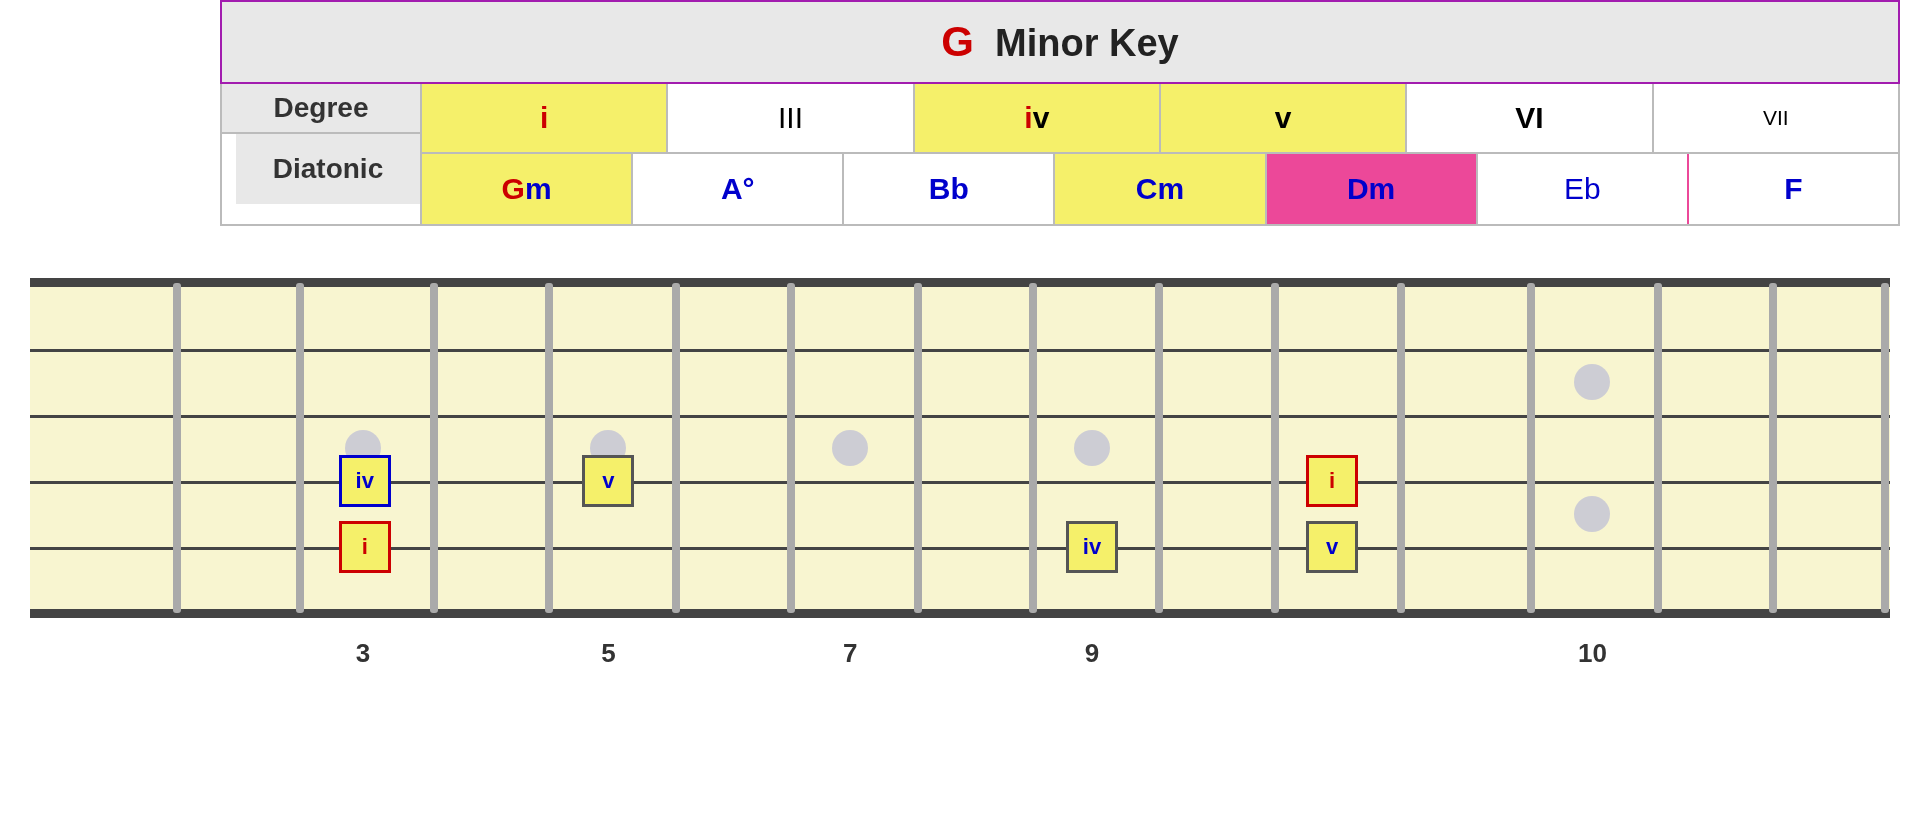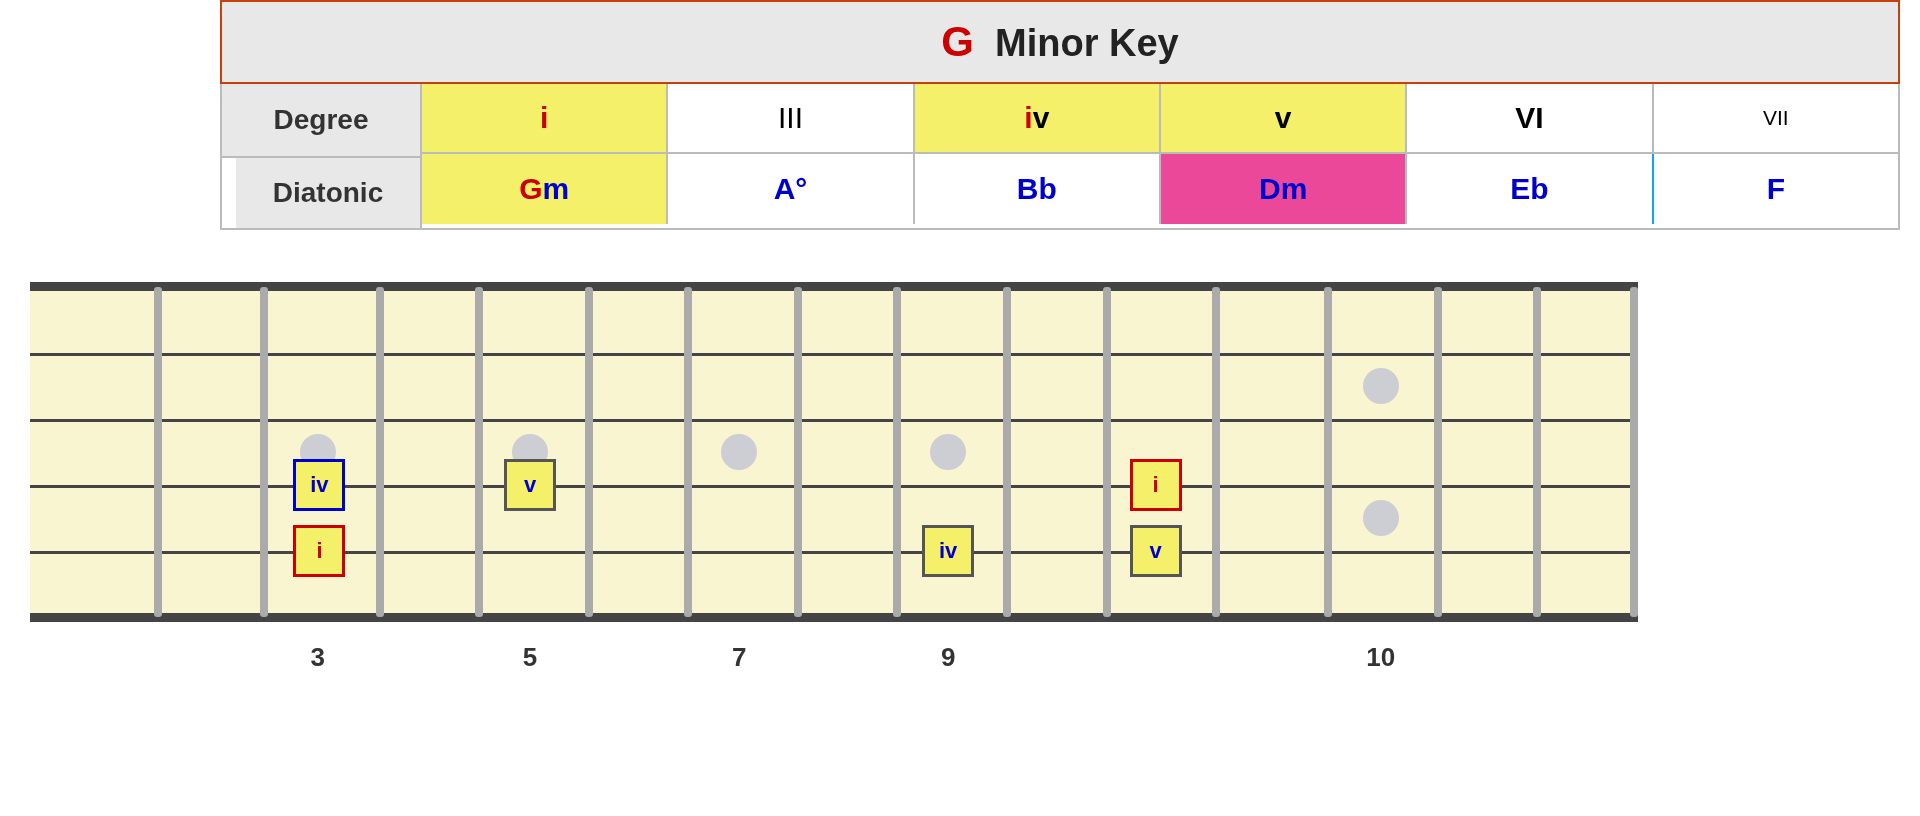--- a/index.html
+++ b/index.html
@@ -8,29 +8,29 @@
       height: 816px;
       background: #fff;
       font-family: Arial, sans-serif;
       overflow: hidden;
     }
   </style>
 </head>
 <body>
 
 <div style="position:relative; width:1920px;">
-  <div style="margin-left:220px; width:1680px; background:#e8e8e8; border:2px solid #c2410c; text-align:center; padding:16px 0; font-size:38px; font-weight:bold; color:#222;">
+  <div style="margin-left:220px; width:1680px; background:#e8e8e8; border:2px solid #a21caf; text-align:center; padding:16px 0; font-size:38px; font-weight:bold; color:#222;">
     <span style="color:#cc0000; font-size:42px; font-weight:bold;">G</span>
     &nbsp;<span>Minor Key</span>
   </div>
 
   <div style="display:flex; margin-left:220px; width:1680px; border-left:2px solid #bbb; border-right:2px solid #bbb; border-bottom:2px solid #bbb;">
 
     <div style="width:200px; display:flex; flex-direction:column; border-right:2px solid #bbb;">
-      <div style="height:74px; display:flex; align-items:center; justify-content:center; font-size:28px; font-weight:bold; background:#e8e8e8; border-bottom:2px solid #bbb; color:#333;">Degree</div>
+      <div style="height:50px; display:flex; align-items:center; justify-content:center; font-size:28px; font-weight:bold; background:#e8e8e8; border-bottom:2px solid #bbb; color:#333;">Degree</div>
       <div style="height:70px; display:flex; align-items:center; justify-content:center; font-size:28px; font-weight:bold; background:#e8e8e8; color:#333;margin-left:14px;">Diatonic</div>
     </div>
 
     <div style="flex:1; display:flex; flex-direction:column;">
 
       <div style="display:flex; height:70px; border-bottom:2px solid #bbb;">
         <div style="flex:1;display:flex;align-items:center;justify-content:center;font-size:30px;font-weight:bold;border-right:2px solid #bbb;background:#f5f06a;">
             <span style="color:#cc0000;">i</span>
           </div>
         <div style="flex:1;display:flex;align-items:center;justify-content:center;font-size:30px;font-weight:normal;border-right:2px solid #bbb;background:#fff;">III</div>
@@ -44,35 +44,38 @@
         <div style="flex:1;display:flex;align-items:center;justify-content:center;font-size:30px;font-weight:bold;border-right:2px solid #bbb;background:#f5f06a;">
             <span style="color:#cc0000;">G</span>
             <span style="color:#0000cc;">m</span>
           </div>
         <div style="flex:1;display:flex;align-items:center;justify-content:center;font-size:30px;font-weight:bold;border-right:2px solid #bbb;background:#fff;">
             <span style="color:#0000cc;">A°</span>
           </div>
         <div style="flex:1;display:flex;align-items:center;justify-content:center;font-size:30px;font-weight:bold;border-right:2px solid #bbb;background:#fff;">
             <span style="color:#0000cc;">Bb</span>
           </div>
+        <div style="flex:1;display:flex;align-items:center;justify-content:center;font-size:30px;font-weight:bold;border-right:2px solid #bbb;background:#f5f06a;">
+            <span style="color:#0000cc;">Cm</span>
+          </div>
         <div style="flex:1;display:flex;align-items:center;justify-content:center;font-size:30px;font-weight:bold;border-right:2px solid #bbb;background:#ec4899;">
             <span style="color:#0000cc;">Dm</span>
           </div>
-        <div style="flex:1;display:flex;align-items:center;justify-content:center;font-size:30px;font-weight:bold;border-right:2px solid #0ea5e9;background:#fff;">
+        <div style="flex:1;display:flex;align-items:center;justify-content:center;font-size:30px;font-weight:normal;border-right:2px solid #ec4899;background:#fff;">
             <span style="color:#0000cc;">Eb</span>
           </div>
         <div style="flex:1;display:flex;align-items:center;justify-content:center;font-size:30px;font-weight:bold;background:#fff;">
             <span style="color:#0000cc;">F</span>
           </div>
       </div>
     </div>
   </div>
 
   <div style="position:relative; width:1920px; height:430px; margin-top:32px;">
-    <div id="fretboard" style="position:absolute; left:30px; top:20px; width:1608px; height:340px; background:#f8f5d0; border-top:5px solid #444; border-bottom:5px solid #444; overflow:visible;">
+    <div id="fretboard" style="position:absolute; left:30px; top:20px; width:1860px; height:340px; background:#f8f5d0; border-top:5px solid #444; border-bottom:5px solid #444; overflow:visible;">
 
       <div style="position:absolute;top:0%;left:0;width:100%;height:4px;background:#444;"></div>
       <div style="position:absolute;top:20%;left:0;width:100%;height:3px;background:#444;"></div>
       <div style="position:absolute;top:40%;left:0;width:100%;height:3px;background:#444;"></div>
       <div style="position:absolute;top:60%;left:0;width:100%;height:3px;background:#444;"></div>
       <div style="position:absolute;top:80%;left:0;width:100%;height:3px;background:#444;"></div>
       <div style="position:absolute;top:100%;left:0;width:100%;height:4px;background:#444;transform:translateY(-4px);"></div>
 
       <div style="position:absolute;top:0;left:7.7%;width:8px;height:100%;background:#aaa;border-radius:3px;"></div>
       <div style="position:absolute;top:0;left:14.3%;width:8px;height:100%;background:#aaa;border-radius:3px;"></div>

